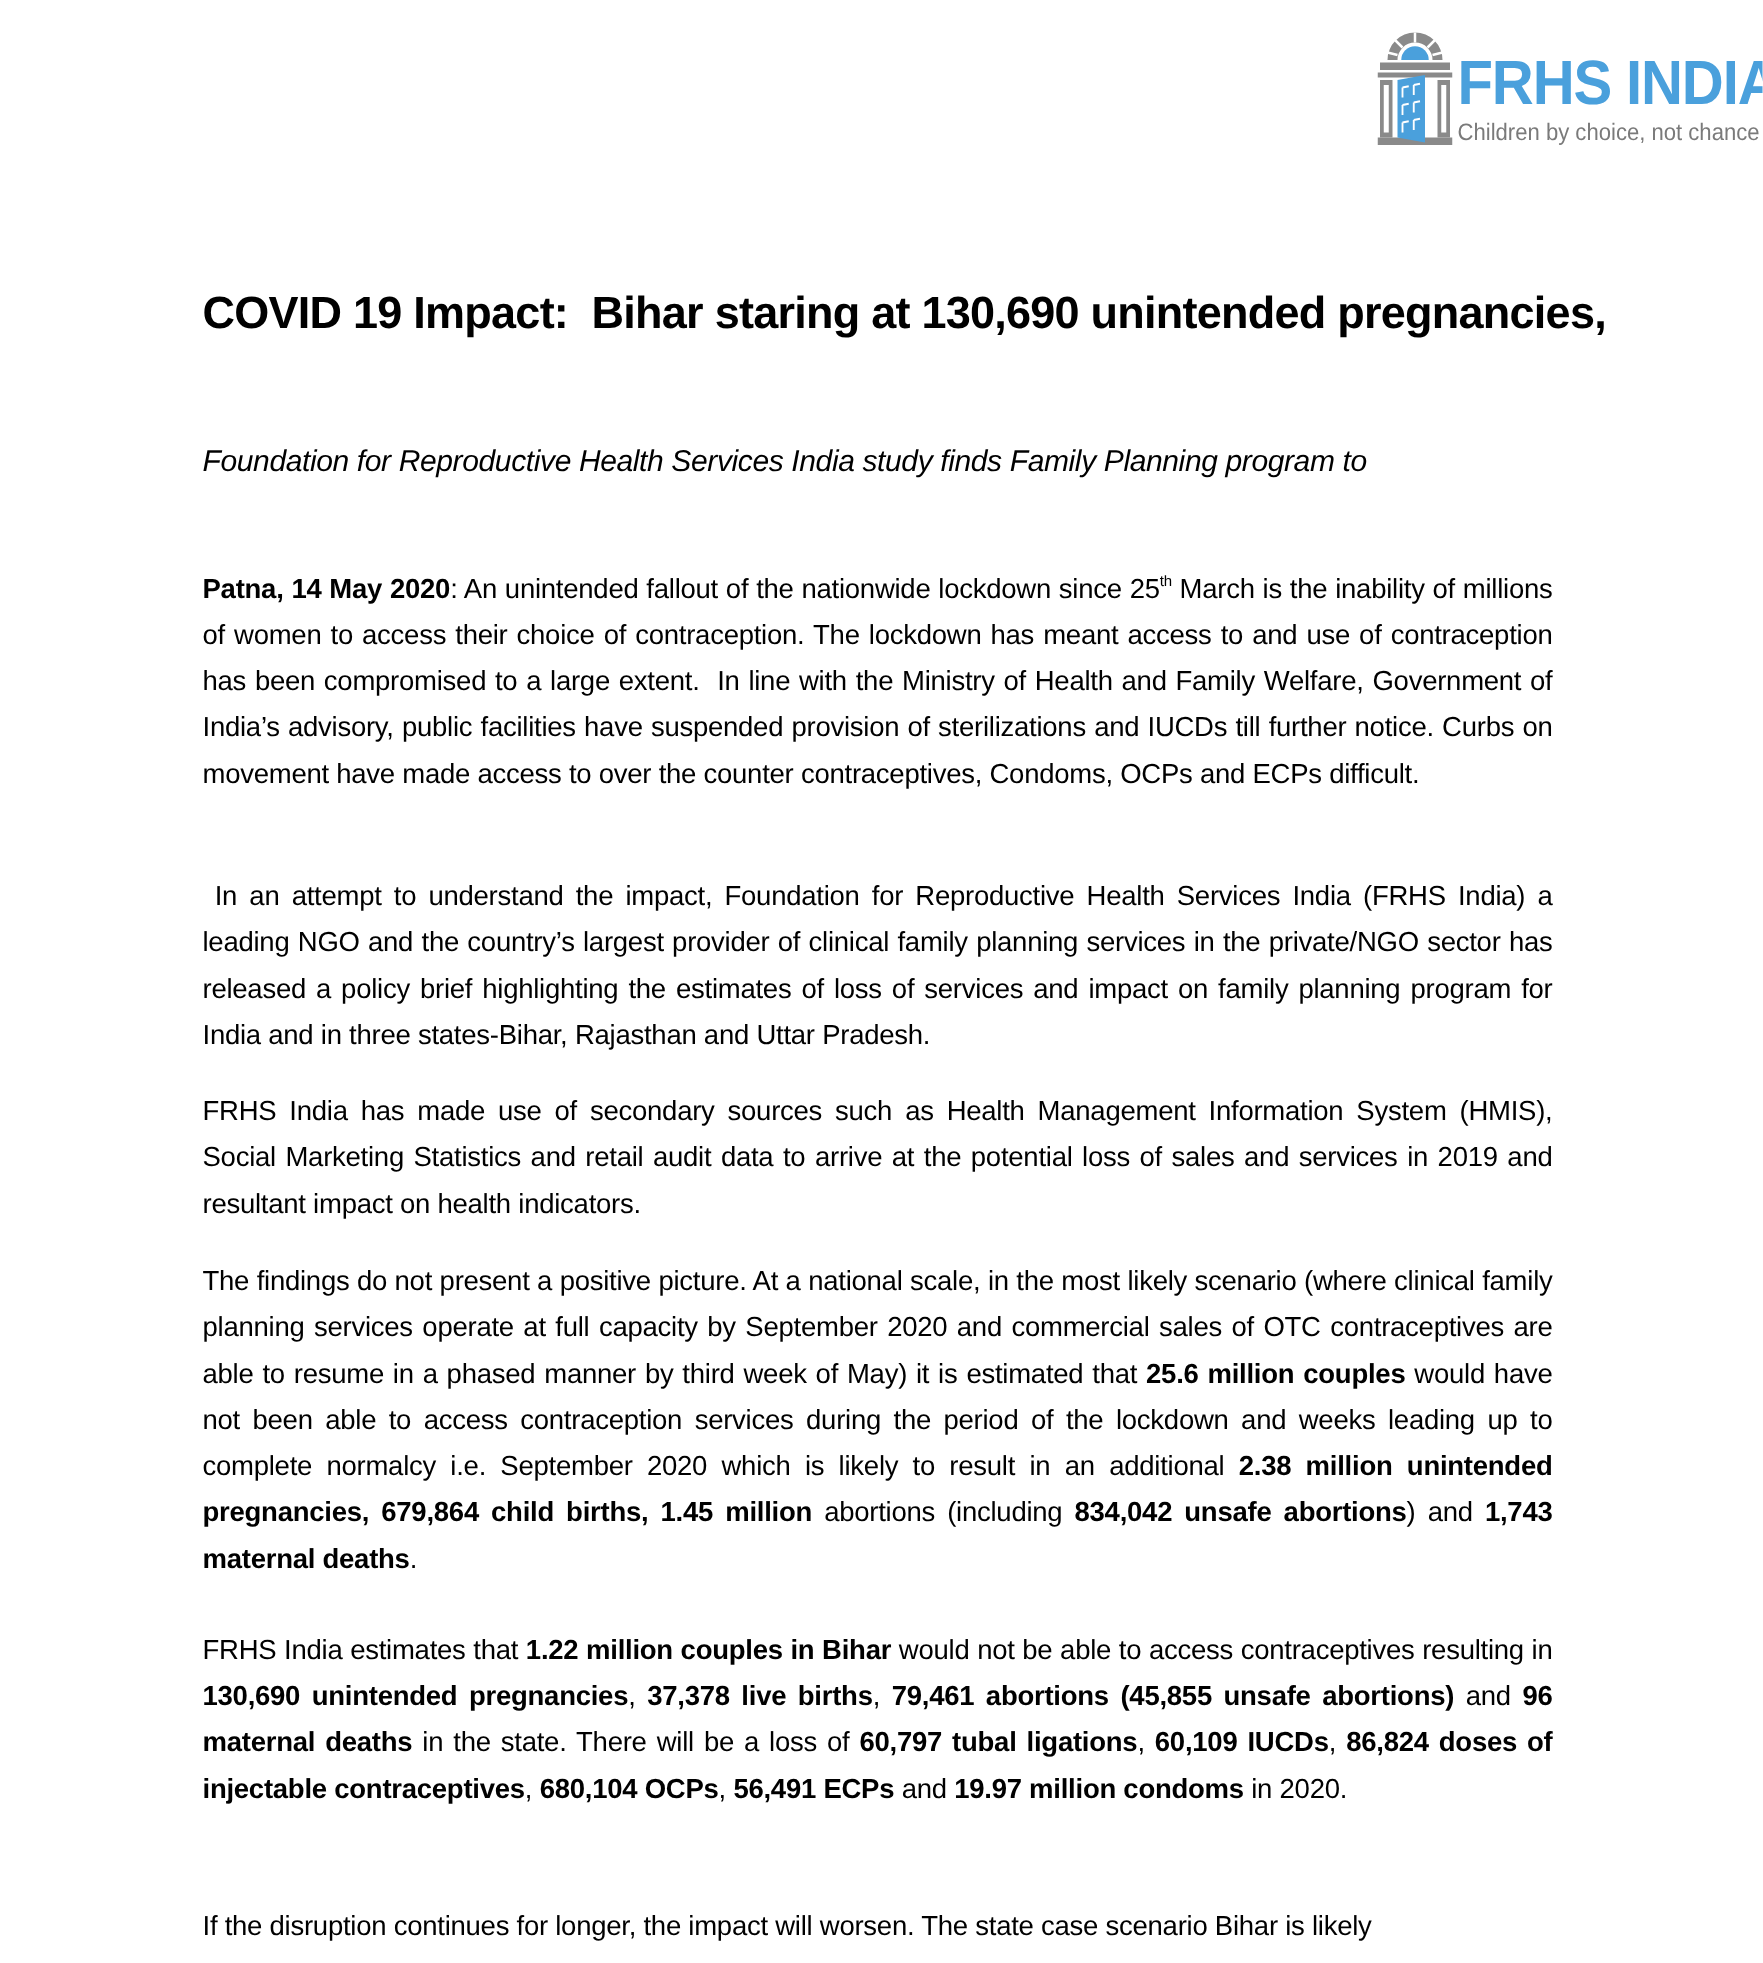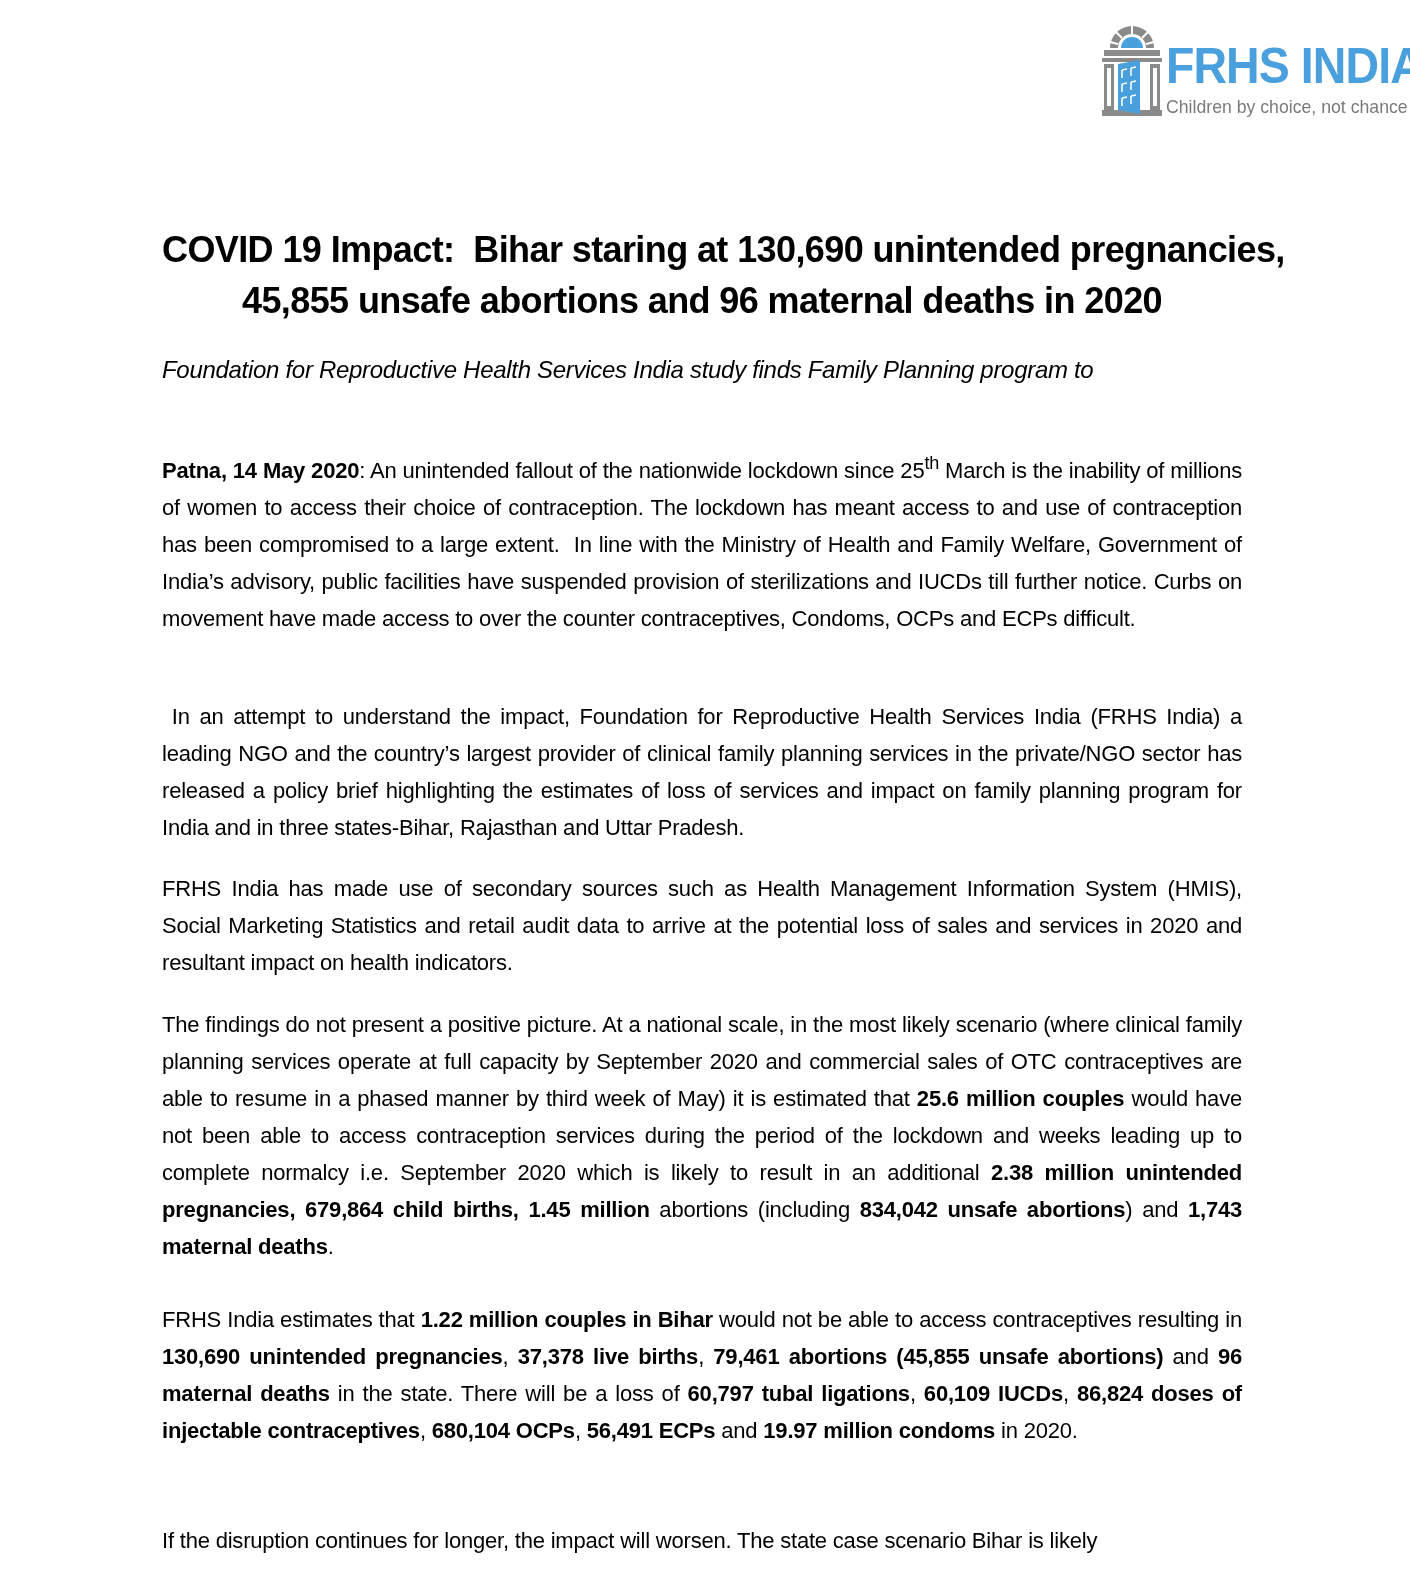--- a/index.html
+++ b/index.html
@@ -30,21 +30,21 @@
   .subhead {
     position: absolute; left: 162px; top: 349px; width: 1080px;
     font-style: italic; font-size: 24px; line-height: 41px; letter-spacing: -0.3px;
   }
   .para {
     position: absolute; left: 162px; width: 1080px;
     font-size: 22px; line-height: 37px; text-align: justify; text-align-last: left;
     letter-spacing: -0.2px; margin: 0;
   }
   .para b { font-weight: bold; }
-  sup { font-size: 18px; line-height: 0; vertical-align: 9px; margin-top: 25px; }
+  sup { font-size: 12px; line-height: 0; vertical-align: 9px; margin-top: 25px; }
 </style>
 </head>
 <body>
 
 <div class="logo">
   <svg class="logo-mark" viewBox="0 0 60 96" width="60" height="96">
 
     <g fill="#8a8a8a">
       <path d="M8 24 A22 22 0 0 1 52 24 L44 24 A14 14 0 0 0 16 24 Z"></path>
     </g>
@@ -75,30 +75,29 @@
       <path d="M20 74 L20 82 M20 74 L25 73"></path>
       <path d="M29 72 L29 80 M29 72 L34 71"></path>
     </g>
   </svg>
   <div class="logo-name">FRHS INDIA</div>
   <div class="logo-tag">Children by choice, not chance</div>
 </div>
 
 <div class="headline">
   <div style="white-space:pre;">COVID 19 Impact:  Bihar staring at 130,690 unintended pregnancies,</div>
-  <div>45,855 unsafe abortions and 96 maternal deaths in 2020</div>
 </div>
 
 <div class="subhead">
   <div>Foundation for Reproductive Health Services India study finds Family Planning program to</div>
 </div>
 
 <p class="para" style="top:452px;"><b>Patna, 14 May 2020</b><span>: An unintended fallout of the nationwide lockdown since 25</span><sup>th</sup><span style="white-space:pre-wrap;"> March is the inability of millions of women to access their choice of contraception. The lockdown has meant access to and use of contraception has been compromised to a large extent.  In line with the Ministry of Health and Family Welfare, Government of India’s advisory, public facilities have suspended provision of sterilizations and IUCDs till further notice. Curbs on movement have made access to over the counter contraceptives, Condoms, OCPs and ECPs difficult.</span></p>
 
 <p class="para" style="top:698px;white-space:pre-wrap;"> In an attempt to understand the impact, Foundation for Reproductive Health Services India (FRHS India) a leading NGO and the country’s largest provider of clinical family planning services in the private/NGO sector has released a policy brief highlighting the estimates of loss of services and impact on family planning program for India and in three states-Bihar, Rajasthan and Uttar Pradesh.</p>
 
-<p class="para" style="top:870px;">FRHS India has made use of secondary sources such as Health Management Information System (HMIS), Social Marketing Statistics and retail audit data to arrive at the potential loss of sales and services in 2020 and resultant impact on health indicators.</p>
+<p class="para" style="top:870px;">FRHS India has made use of secondary sources such as Health Management Information System (HMIS), Social Marketing Statistics and retail audit data to arrive at the potential loss of sales and services in 2019 and resultant impact on health indicators.</p>
 
 <p class="para" style="top:1006px;"><span>The findings do not present a positive picture. At a national scale, in the most likely scenario (where clinical family planning services operate at full capacity by September 2020 and commercial sales of OTC contraceptives are able to resume in a phased manner by third week of May) it is estimated that </span><b>25.6 million couples</b><span> would have not been able to access contraception services during the period of the lockdown and weeks leading up to complete normalcy i.e. September 2020 which is likely to result in an additional </span><b>2.38 million unintended pregnancies, 679,864 child births, 1.45 million</b><span> abortions (including </span><b>834,042 unsafe abortions</b><span>) and </span><b>1,743 maternal deaths</b><span>.</span></p>
 
 <p class="para" style="top:1301px;"><span>FRHS India estimates that </span><b>1.22 million couples in Bihar</b><span> would not be able to access contraceptives resulting in </span><b>130,690 unintended pregnancies</b><span>, </span><b>37,378 live births</b><span>, </span><b>79,461 abortions (45,855 unsafe abortions)</b><span> and </span><b>96 maternal deaths</b><span> in the state. There will be a loss of </span><b>60,797 tubal ligations</b><span>, </span><b>60,109 IUCDs</b><span>, </span><b>86,824 doses of injectable contraceptives</b><span>, </span><b>680,104 OCPs</b><span>, </span><b>56,491 ECPs</b><span> and </span><b>19.97 million condoms</b><span> in 2020.</span></p>
 
 <p class="para" style="top:1522px;">If the disruption continues for longer, the impact will worsen. The state case scenario Bihar is likely</p>
 
 </body></html>

